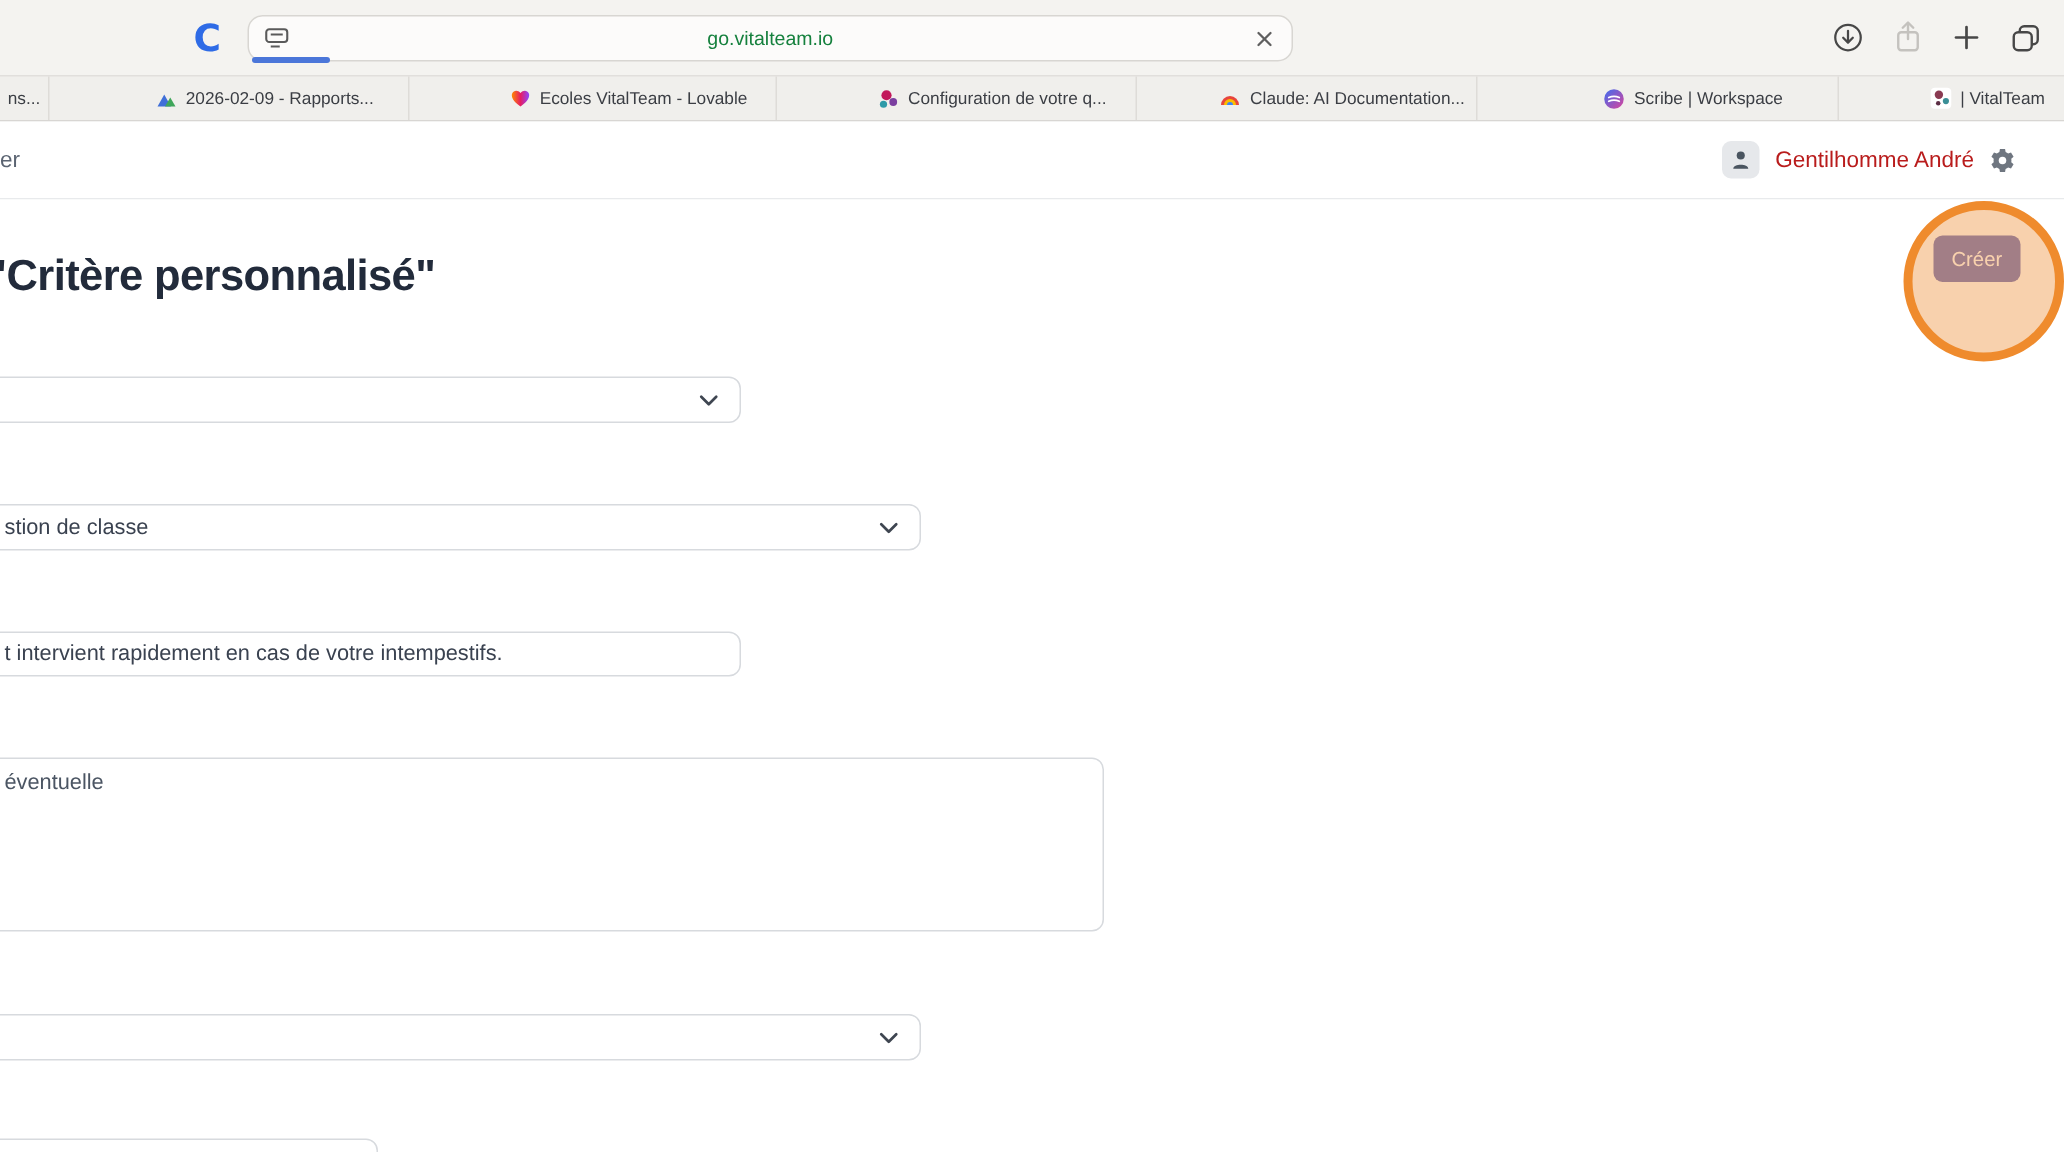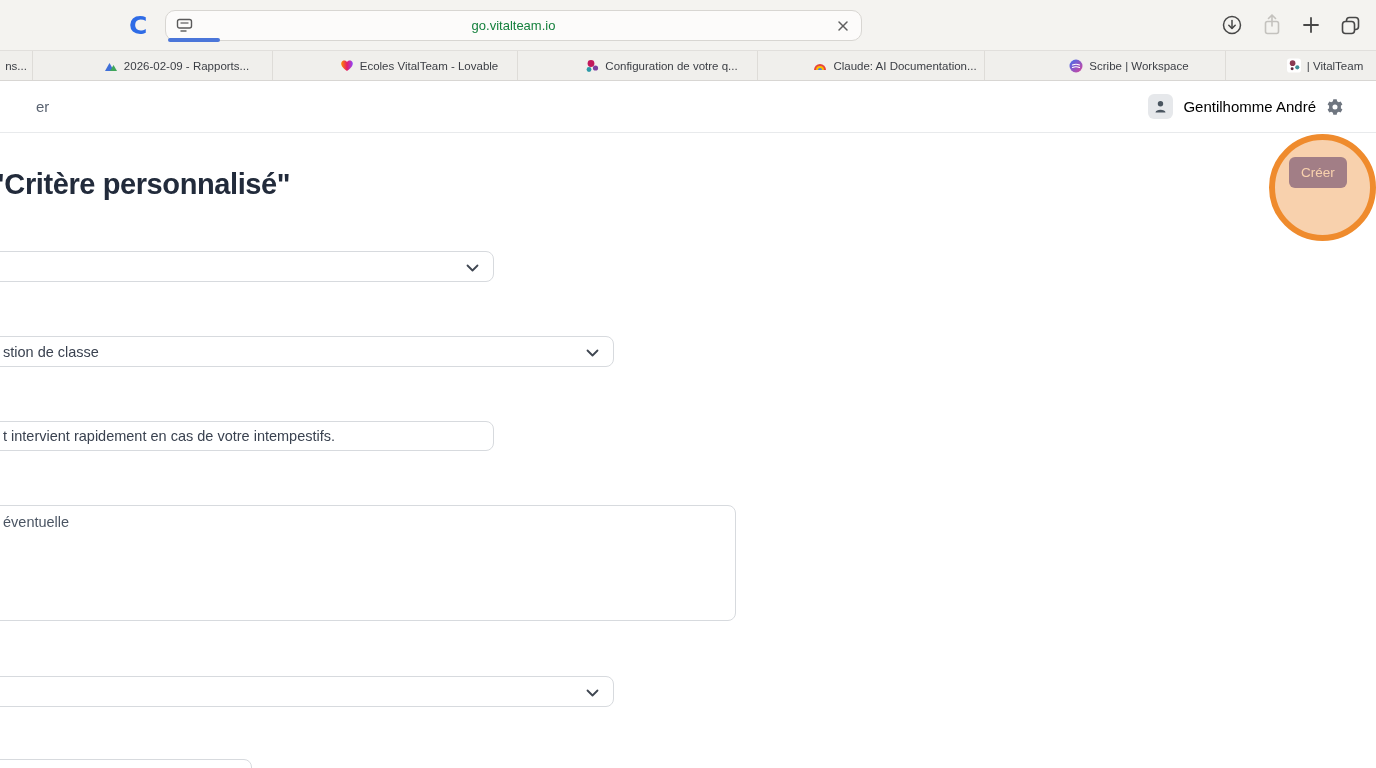--- a/index.html
+++ b/index.html
@@ -48,27 +48,27 @@
     border-right:1px solid #dedcd8; font-size:11.5px; color:#3b3e44;
     white-space:nowrap; overflow:hidden;
   }
   .bm-icon { width:14px; height:14px; display:inline-flex; align-items:center; justify-content:center; flex:none; }
 
   
   .app-header {
     height:52px; background:#ffffff; border-bottom:1px solid #e8eaec;
     display:flex; align-items:center; padding:0 32px 0 0; position:relative;
   }
-  .nav-truncated { margin-left:0; font-size:15px; color:#5b6472;padding-left:36px; }
+  .nav-truncated { margin-left:0; font-size:15px; color:#5b6472; }
   .user-area { margin-left:auto; display:flex; align-items:center; gap:10px; }
   .avatar-box {
     width:25px; height:25px; border-radius:6px; background:#e6e8eb;
     display:flex; align-items:center; justify-content:center;
   }
-  .user-name { font-size:15px; color:#000000; }
+  .user-name { font-size:15px; color:#b91c1c; }
 
   
   .main { position:relative; height:583px; background:#ffffff; }
   h1.title-text {
     position:absolute; left:-9px; top:35px;
     font-size:29px; font-weight:800; color:#222b3b; letter-spacing:-0.4px;
     font-family:"Liberation Sans", sans-serif;
   }
   .create-btn {
     position:absolute; left:1289px; top:24px; height:31px; padding:0 12px;

